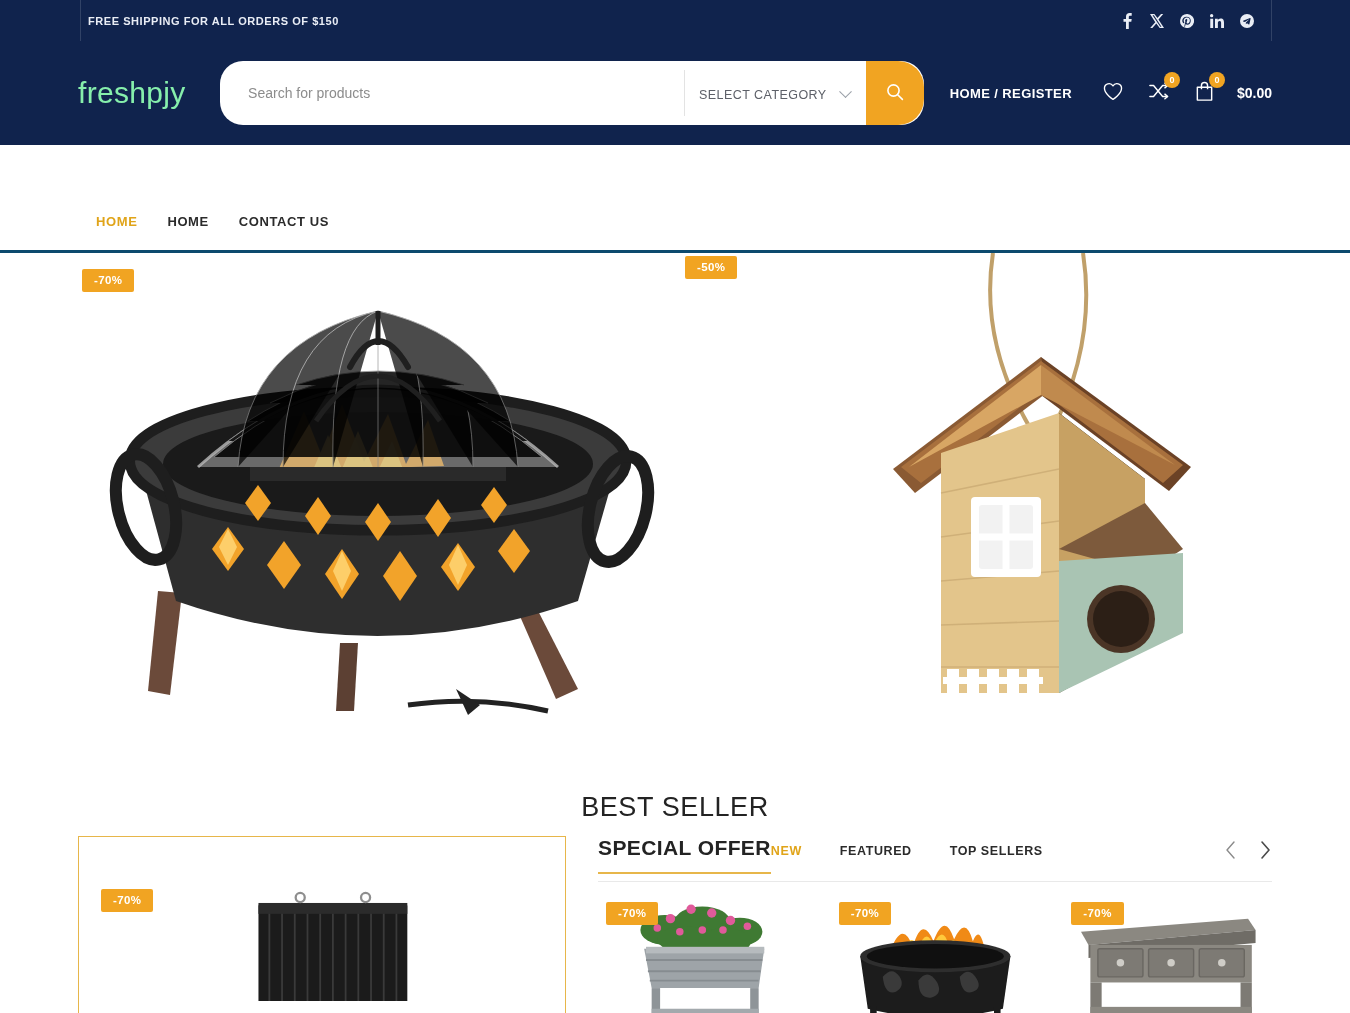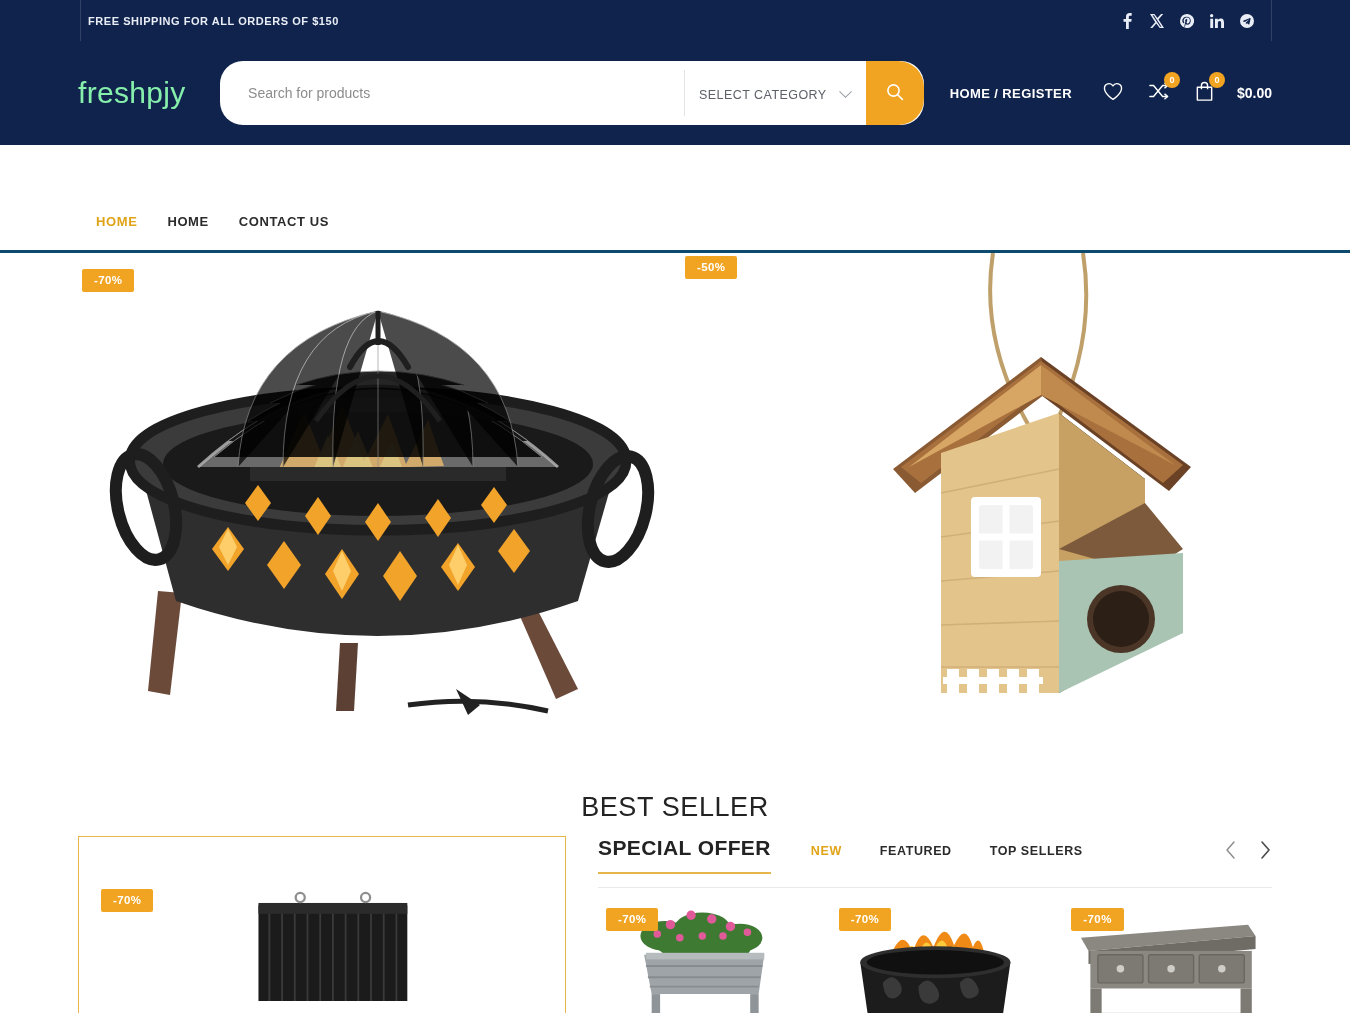--- a/index.html
+++ b/index.html
@@ -182,21 +182,21 @@
     position:relative;
     background:#fff;
   }
   .sale-head { display:flex; align-items:center; justify-content:space-between; }
   .sale-title { font-size:20px; letter-spacing:.4px; color:#232323; font-weight:700; }
   .arrows { display:flex; align-items:center; gap:22px; color:#7b7b7b; }
   .arrow { cursor:pointer; display:flex; }
   .arrow svg { display:block; }
 
   .special { flex:1; position:relative; }
-  .special-head { display:flex; align-items:flex-end; gap:40px; position:relative; padding-bottom:14px; }
+  .special-head { display:flex; align-items:flex-end; position:relative; padding-bottom:8px; }
   .special-title {
     font-size:21px; letter-spacing:.4px; color:#232323; font-weight:700;
     position:relative; padding-bottom:14px;
   }
   .special-title::after {
     content:""; position:absolute; left:0; bottom:0; width:100%; height:2px; background:#e7b64a;
   }
   .tabs { display:flex; gap:38px; padding-bottom:16px; }
   .tab { font-size:12.5px; letter-spacing:.6px; font-weight:600; color:#2b2b2b; cursor:pointer; }
   .tab.active { color:#e0a419; }

